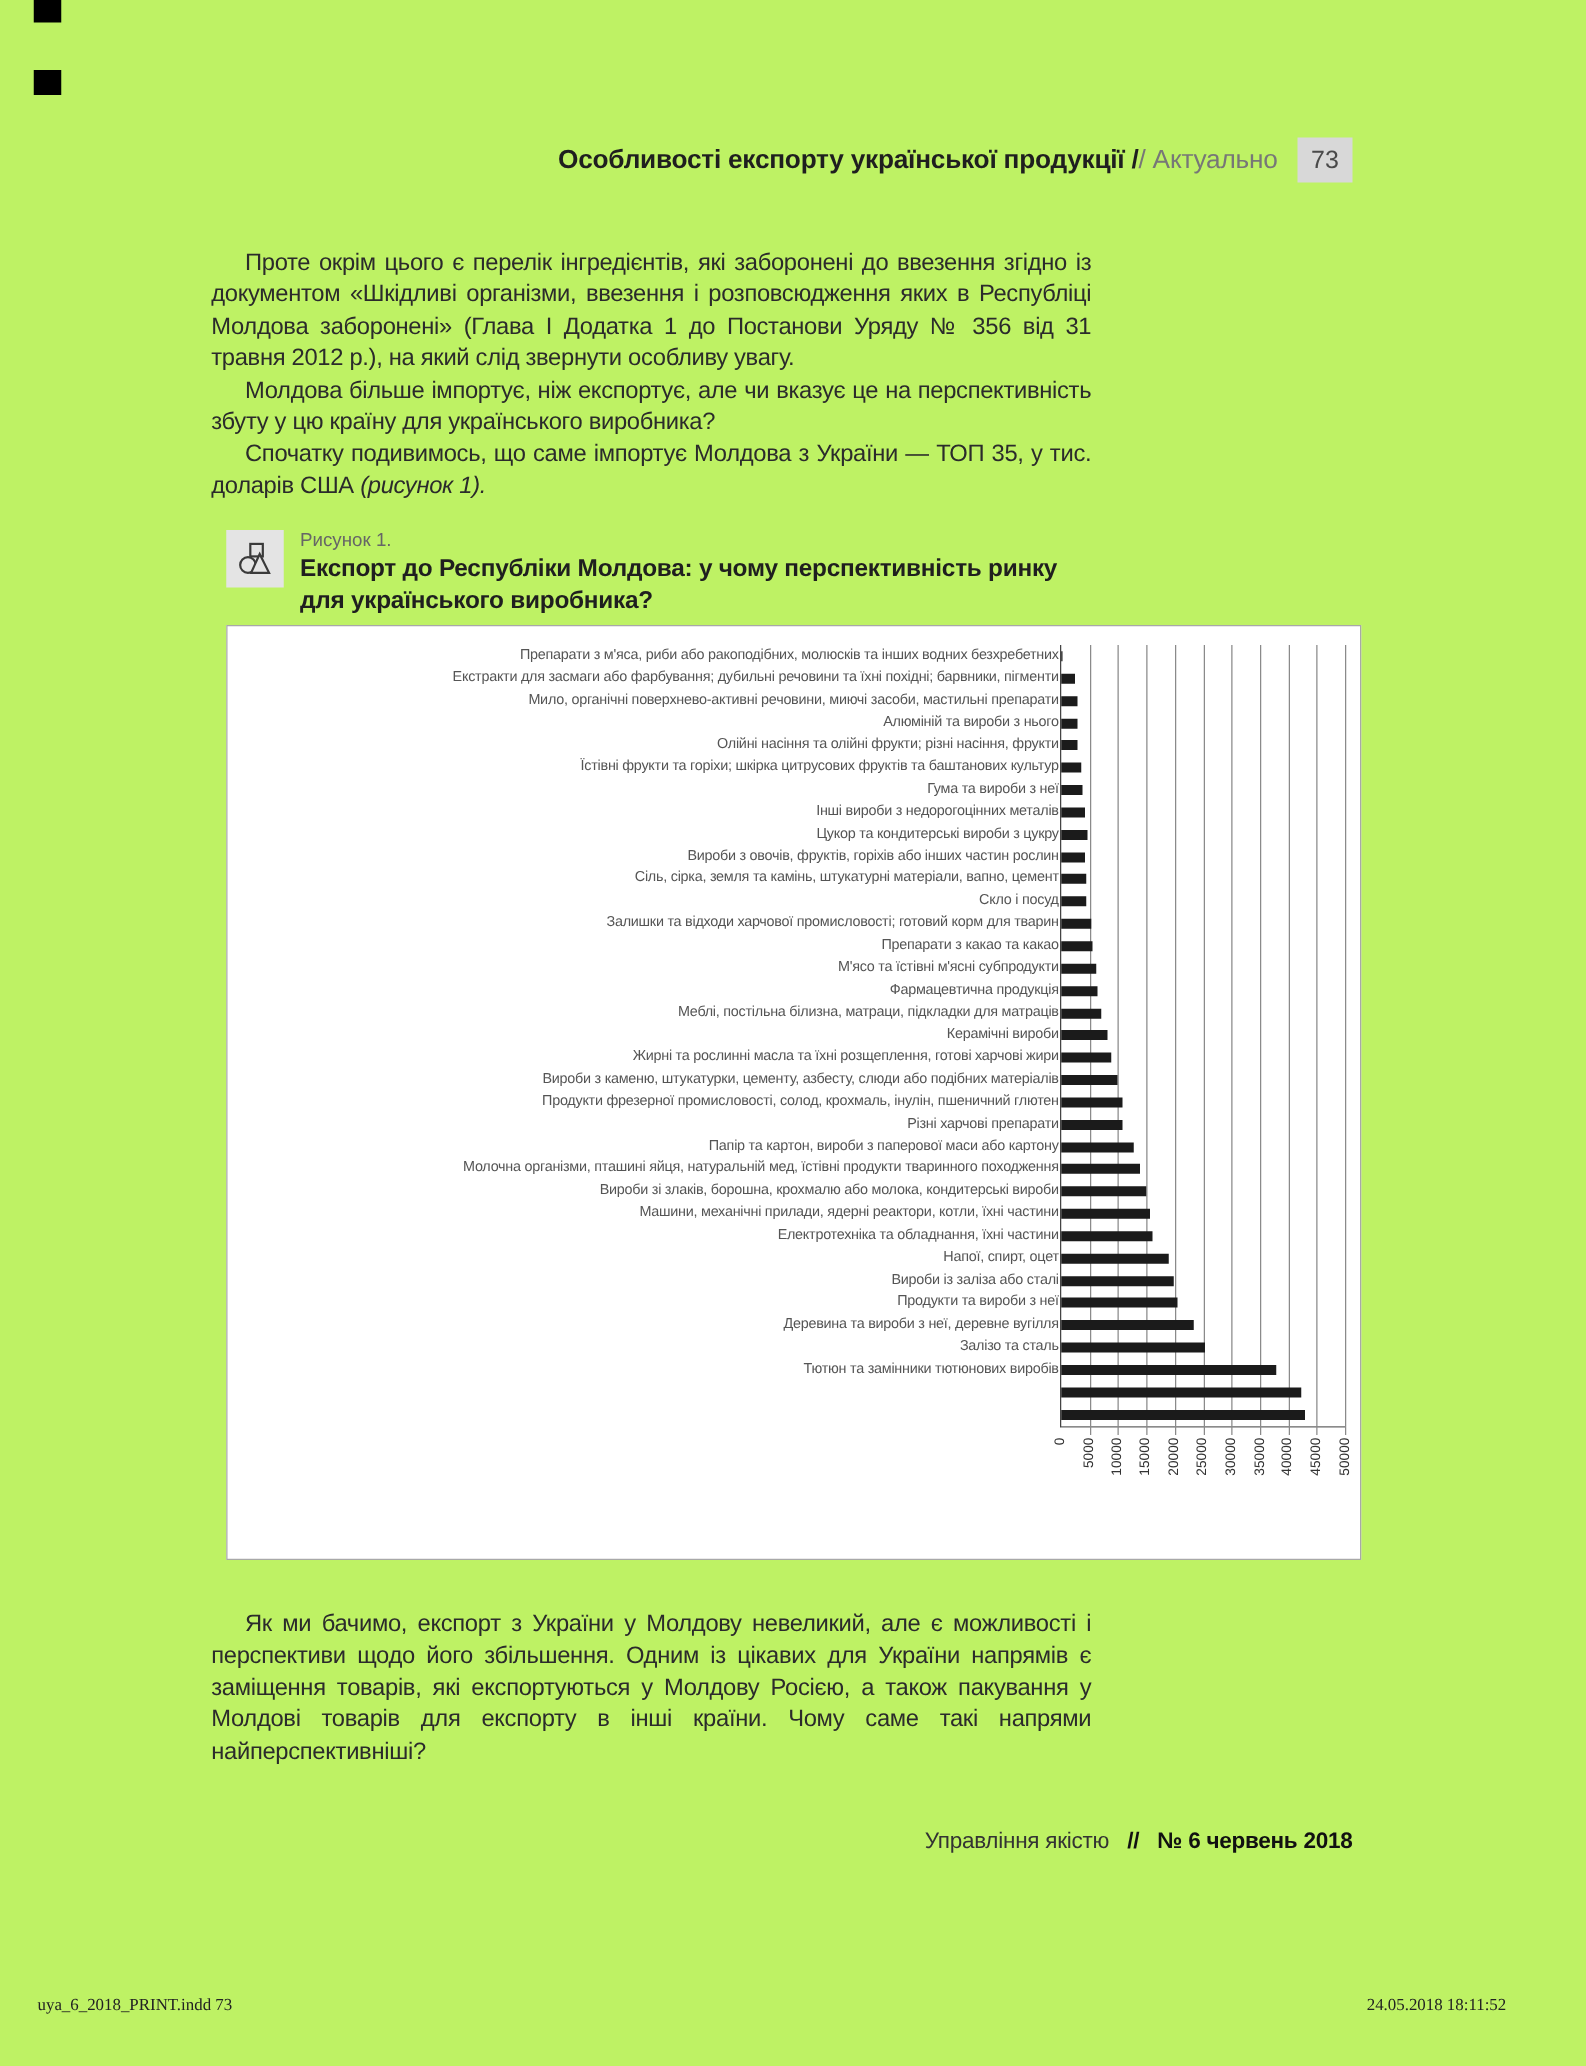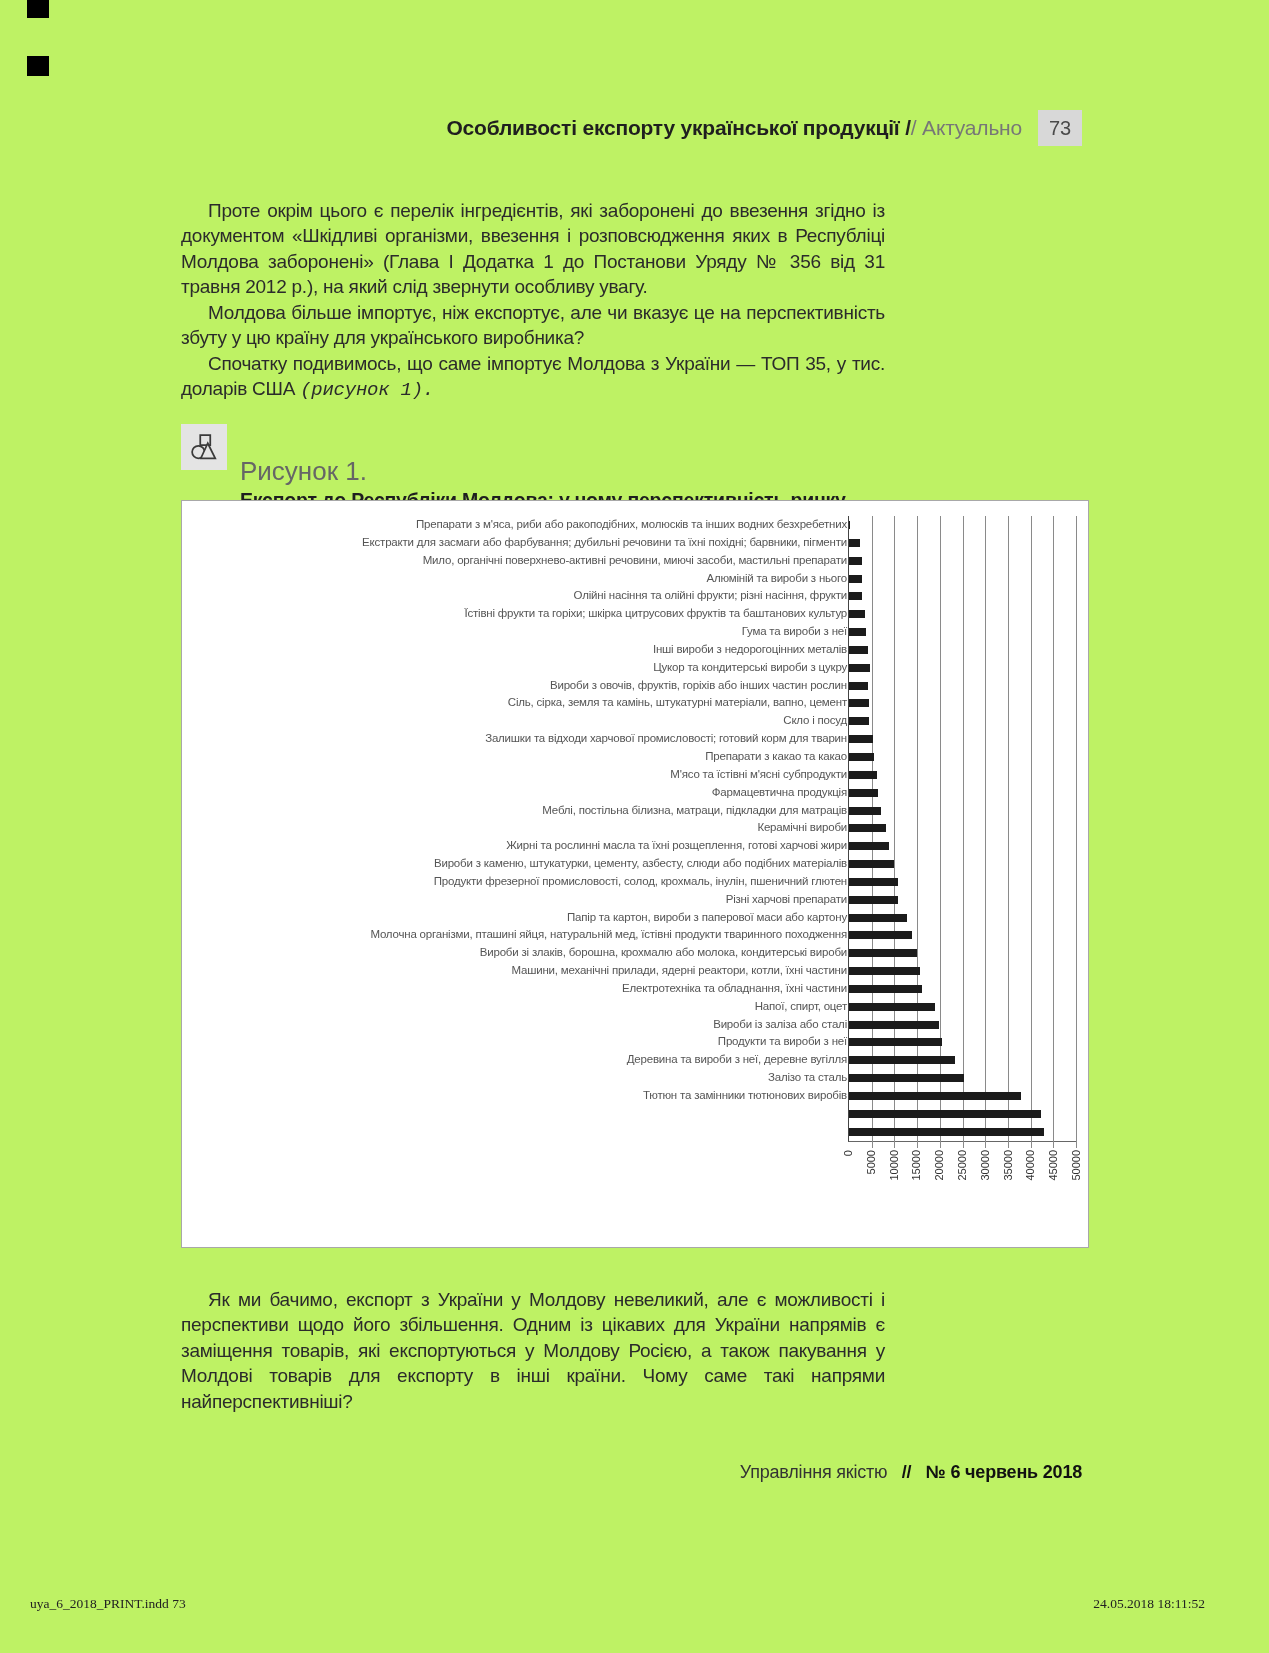--- a/index.html
+++ b/index.html
@@ -21,36 +21,36 @@
   .header-text .t-bold { font-weight:bold; color:#1f1f1f; }
   .header-text .t-rest { font-weight:normal; color:#777; }
   .pagenum-box {
     width:44px; height:36px; background:#d8d8d8; color:#4a4a4a;
     display:flex; align-items:center; justify-content:center;
     font-size:20px;
     text-align:center;
   }
 
   .bodycol {
-    position:absolute; left:181px; width:704px;
+    position:absolute; left:169px; width:704px;
     font-size:19px; line-height:1.34; letter-spacing:-0.25px;
     text-align:justify; color:#2b2b2b;
   }
   .bodycol p { text-indent:27px; }
   .intro { top:198px; }
   .closing { top:1287px; }
-  .ital { font-style:italic;font-family:Liberation Mono, monospace; }
+  .ital { font-style:italic; }
 
   .figure-caption { position:absolute; left:181px; top:424px; width:720px; display:flex; }
   .fig-iconbox {
     width:46px; height:46px; background:#e4e4e4; flex:0 0 46px;
     display:flex; align-items:center; justify-content:center;
   }
   .fig-texts { margin-left:13px; }
-  .fig-label { font-size:26px; color:#666; line-height:1.25;margin-top:31px; }
+  .fig-label { font-size:15px; color:#666; line-height:1.25; }
   .fig-title { font-size:19.5px; font-weight:bold; color:#1f1f1f; line-height:1.3; letter-spacing:-0.2px; width:640px; }
 
   .chart-box {
     position:absolute; left:181px; top:500px; width:908px; height:748px;
     border:1px solid #a8a8a8; background:#fff;
   }
   .chart-body { display:flex; padding:15px 12px 0 8px; }
   .chart-labels { width:658px; flex:0 0 658px; }
   .chart-labels .lbl {
     height:17.857px; line-height:17.857px; font-size:11.5px;

